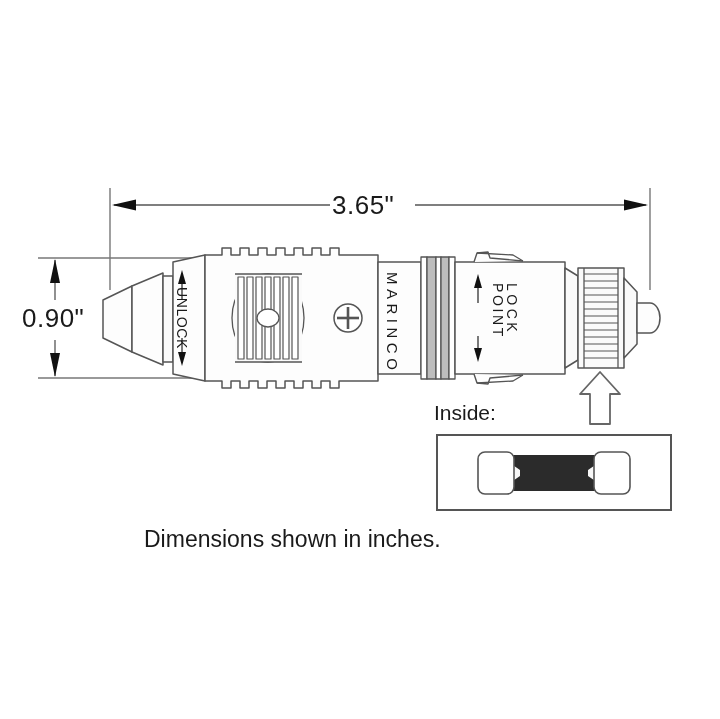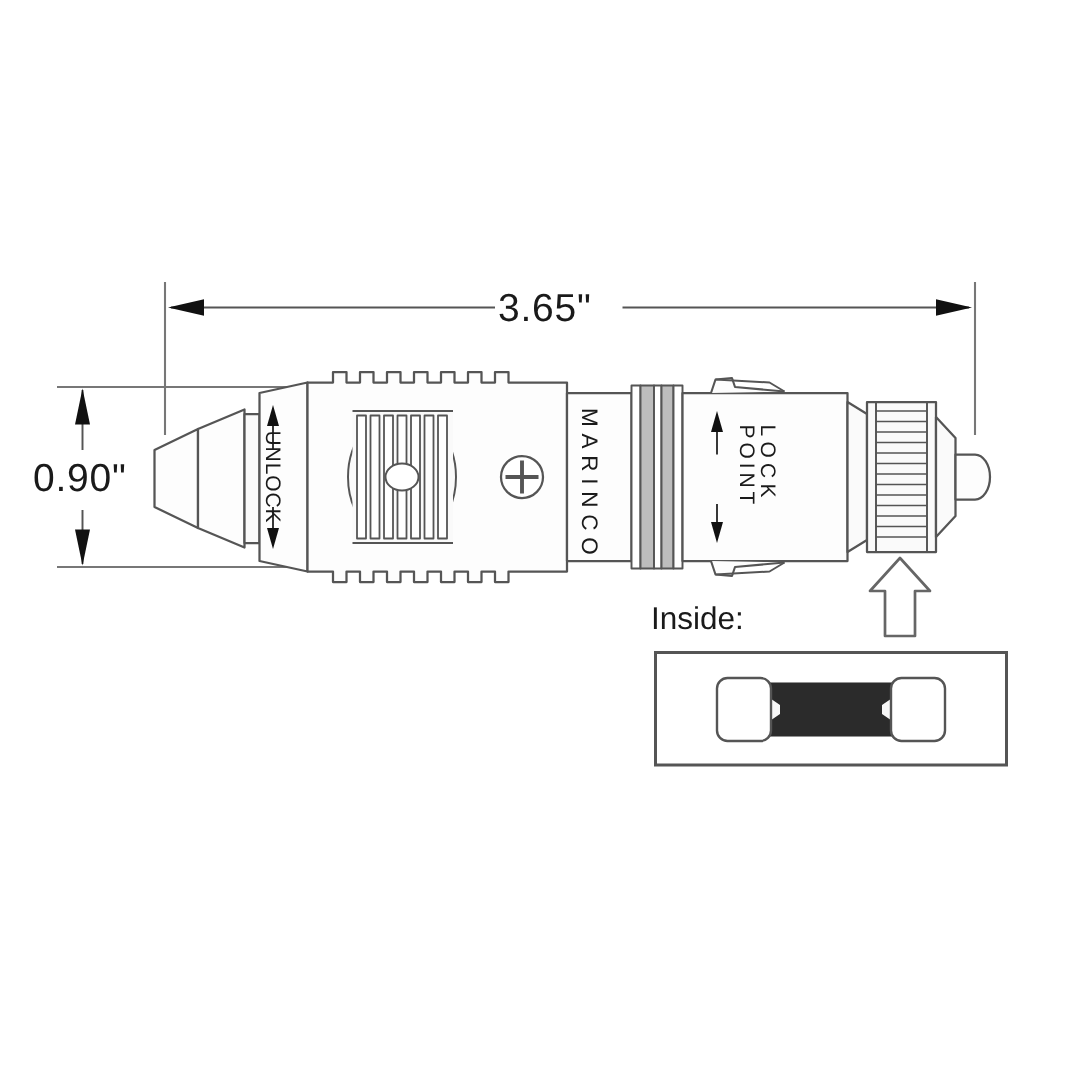--- a/index.html
+++ b/index.html
@@ -240,14 +240,15 @@
   <div class="vtxt" id="unlock-label">UNLOCK</div>
 
   <div class="vtxt" id="marinco-label">MARINCO</div>
 
   <div class="vtxt" id="lock-label">LOCK</div>
 
   <div class="vtxt" id="point-label">POINT</div>
 
   <div class="txt" id="inside-label">Inside:</div>
 
+  <div class="txt" id="caption-label">Dimensions shown in inches.</div>
 
 </div>
 
 </body></html>

